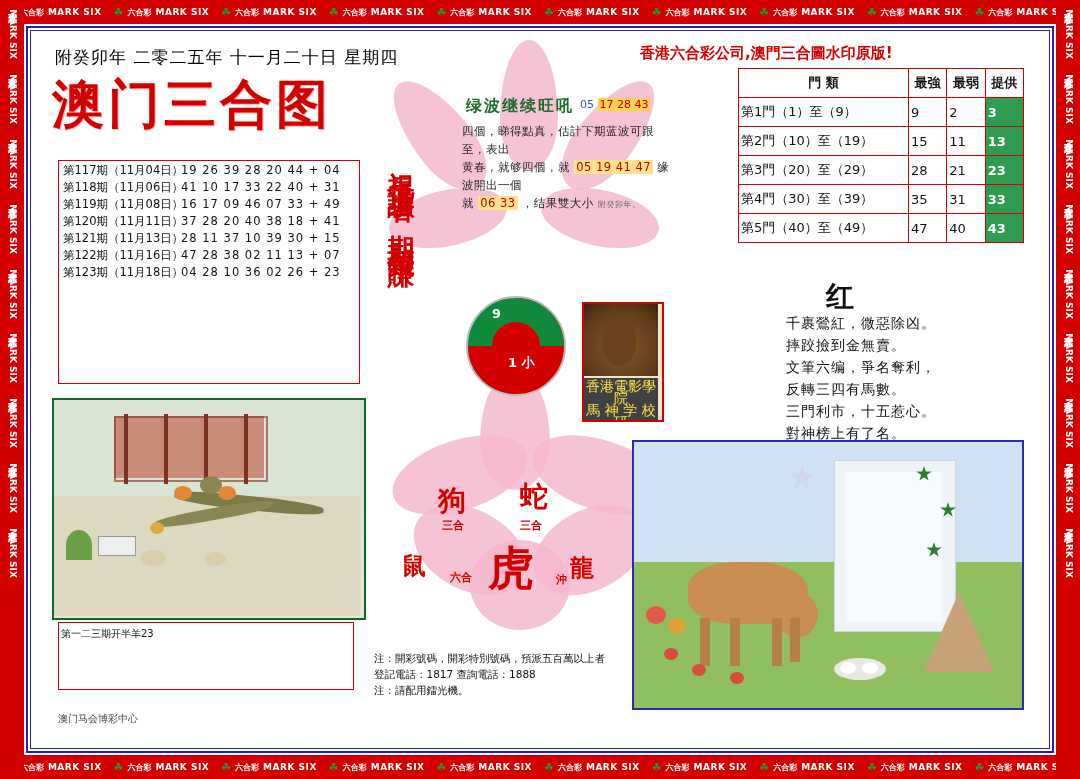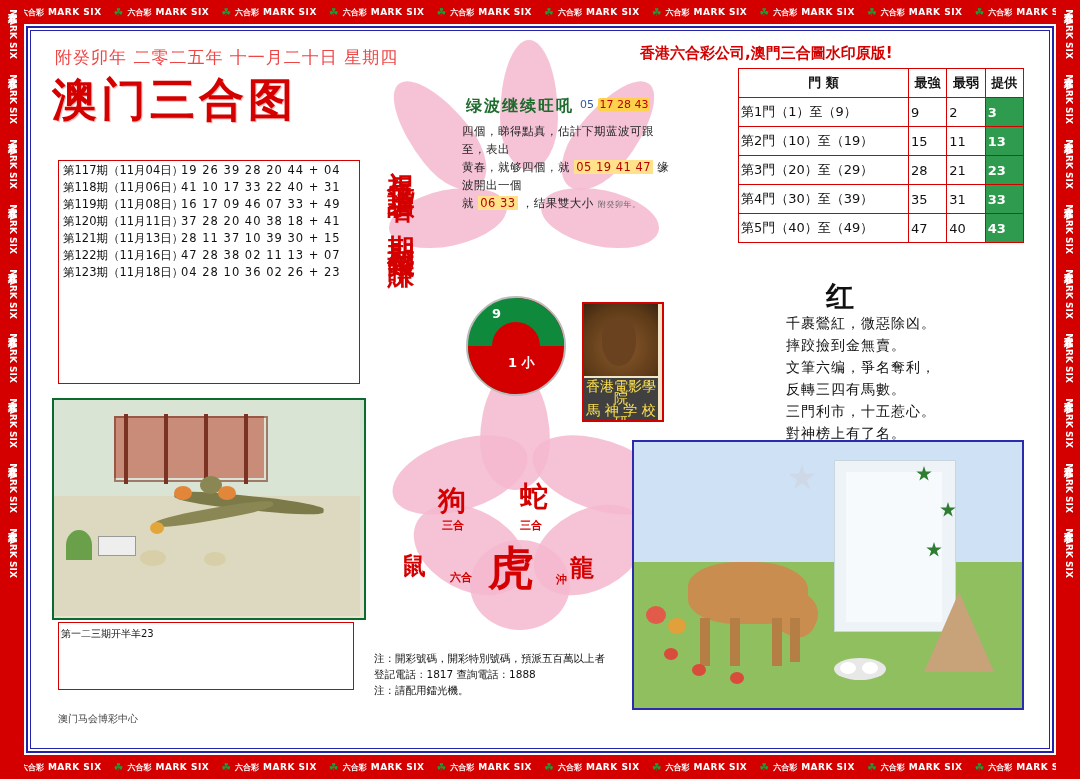--- a/index.html
+++ b/index.html
@@ -62,25 +62,25 @@
     position:absolute;left:30px;top:30px;width:1020px;height:719px;
     border:1px solid #2222aa;
     box-sizing:border-box;
     pointer-events:none;
   }
 
   
   .date-line{
     position:absolute;left:55px;top:46px;
     font-family:"DejaVu Sans","Liberation Sans",sans-serif;
-    font-size:17px;color:#ef4444;letter-spacing:1px;
+    font-size:17px;color:#000000;letter-spacing:1px;
   }
   .title-big{
     position:absolute;left:52px;top:70px;
-    font-size:45px;font-weight:bold;color:#d40000;
+    font-size:52px;font-weight:bold;color:#d40000;
     letter-spacing:4px;
     font-family:"DejaVu Sans","Liberation Sans",sans-serif;
     text-shadow:1px 1px 0 #ffb3b3;
   }
   .top-right-note{
     position:absolute;left:640px;top:44px;
     font-size:15px;font-weight:bold;color:#d40000;
   }
 
   

